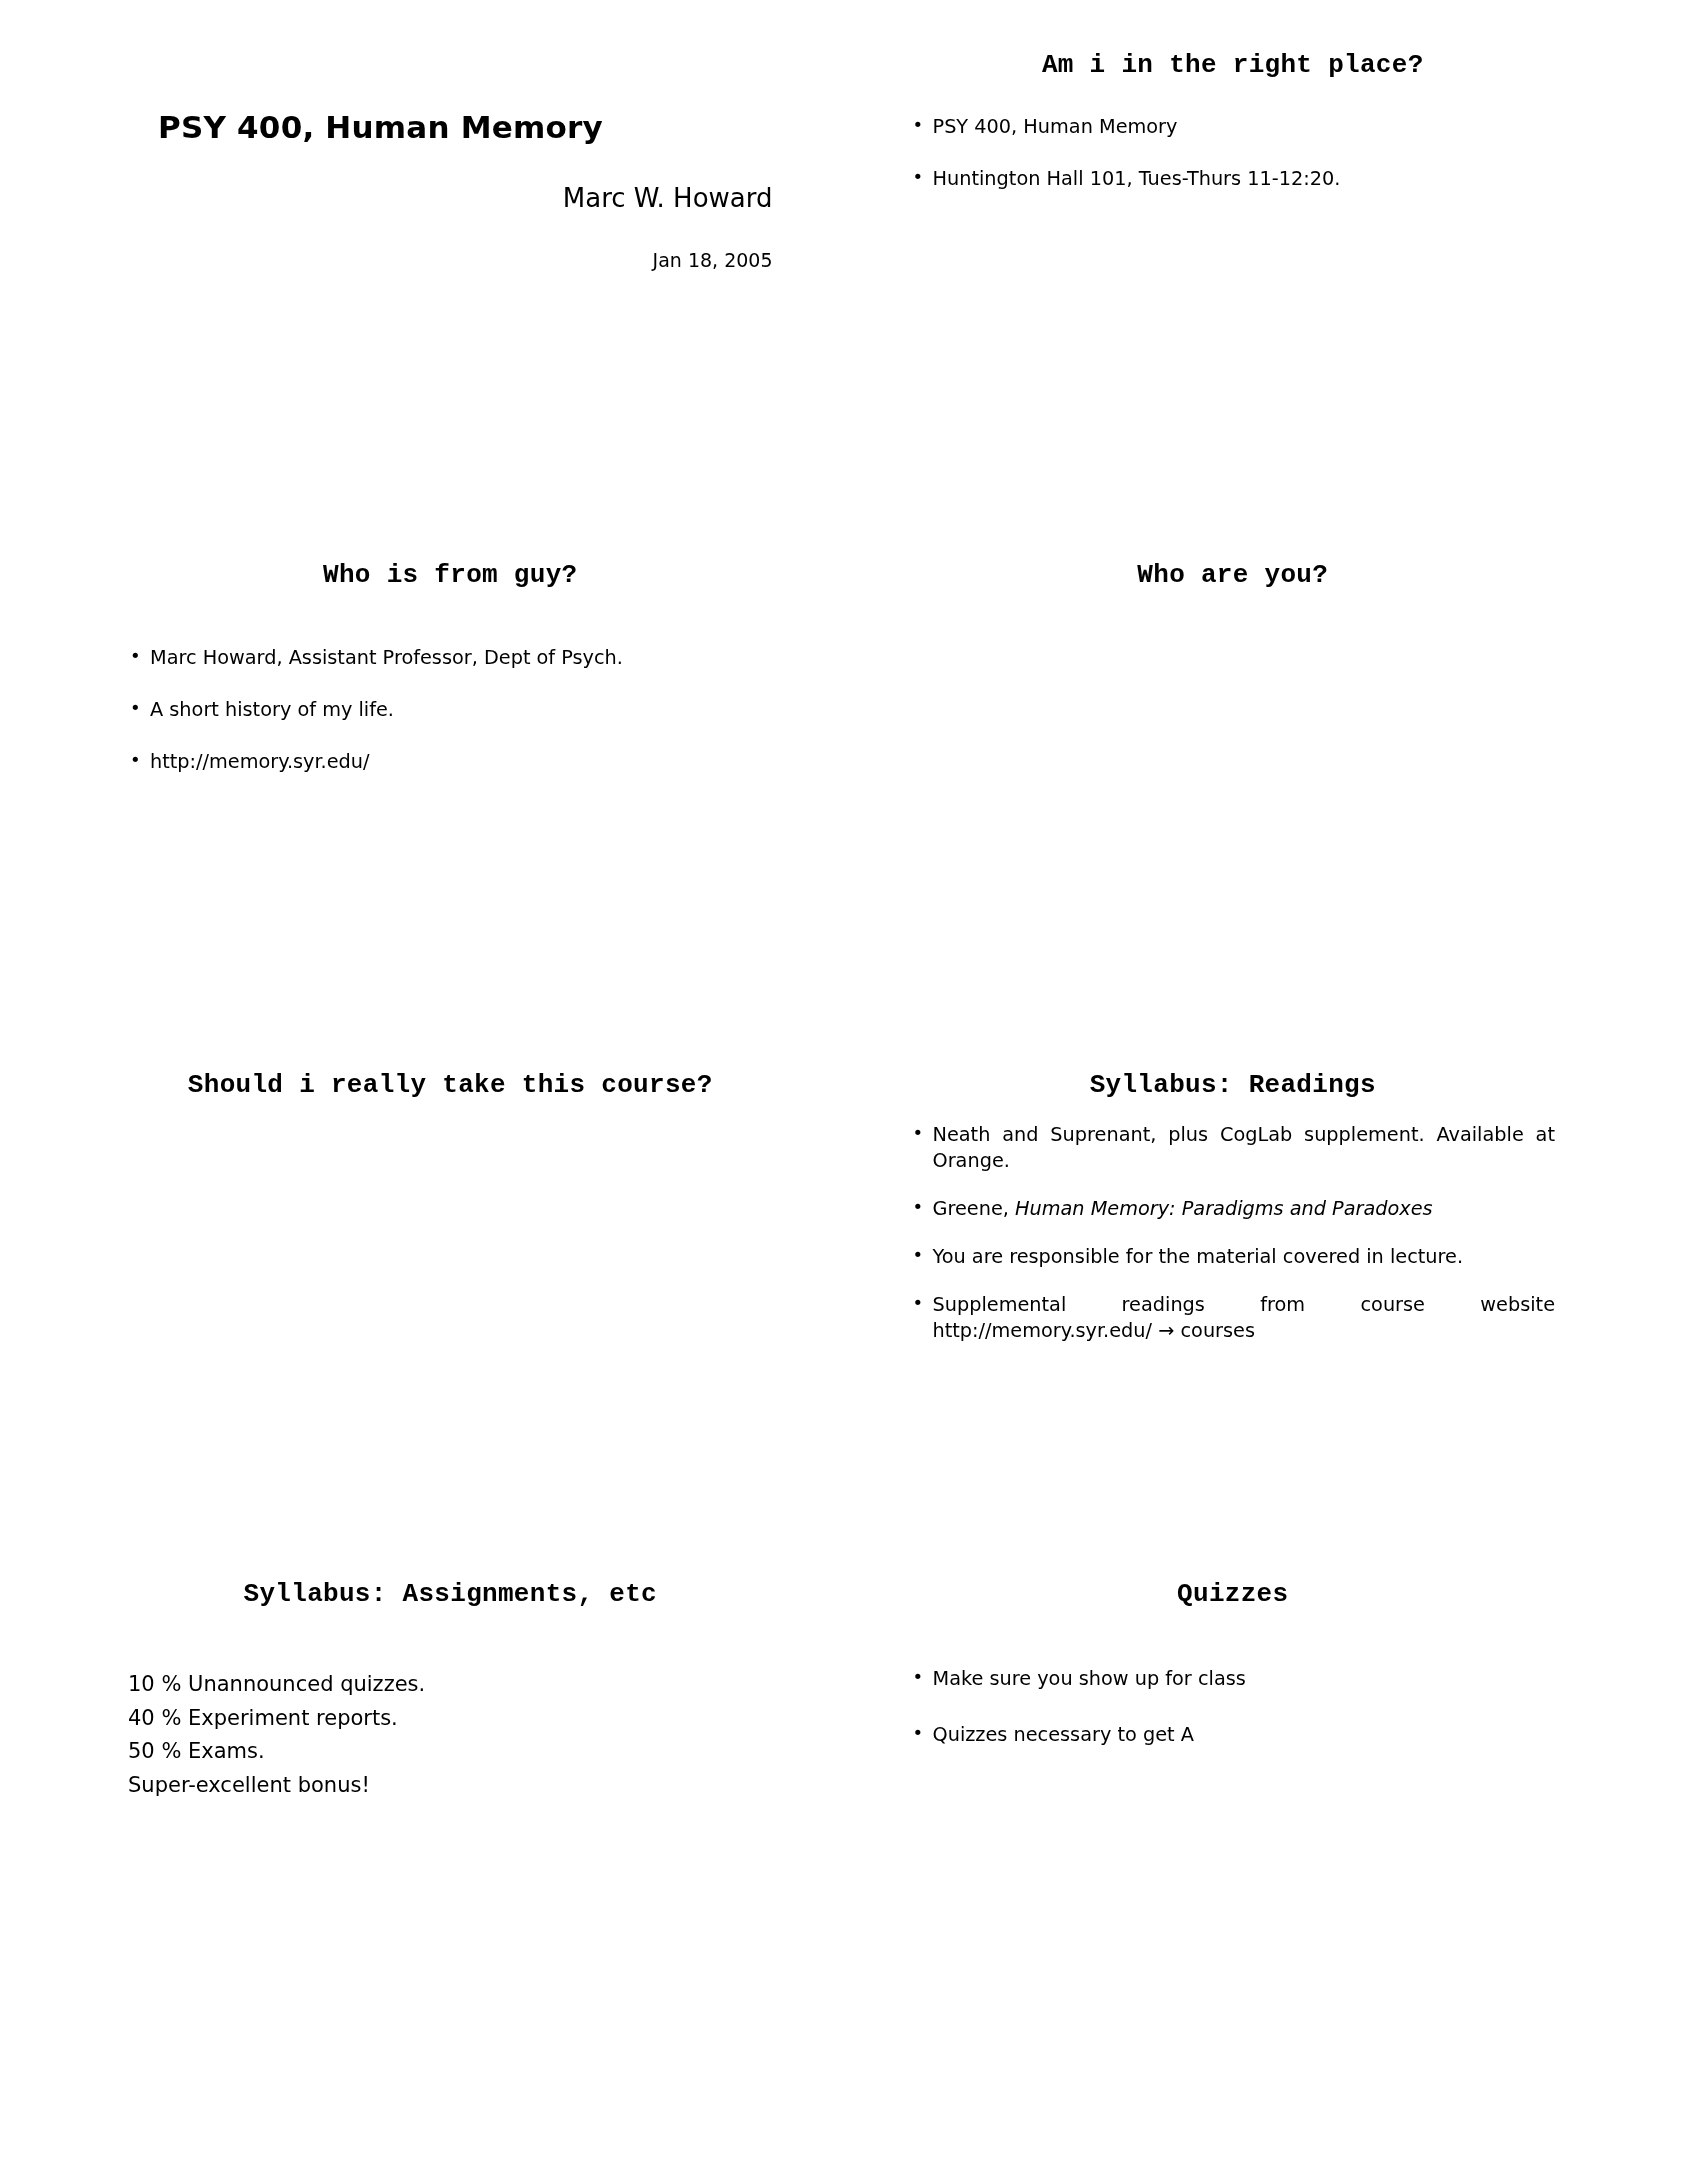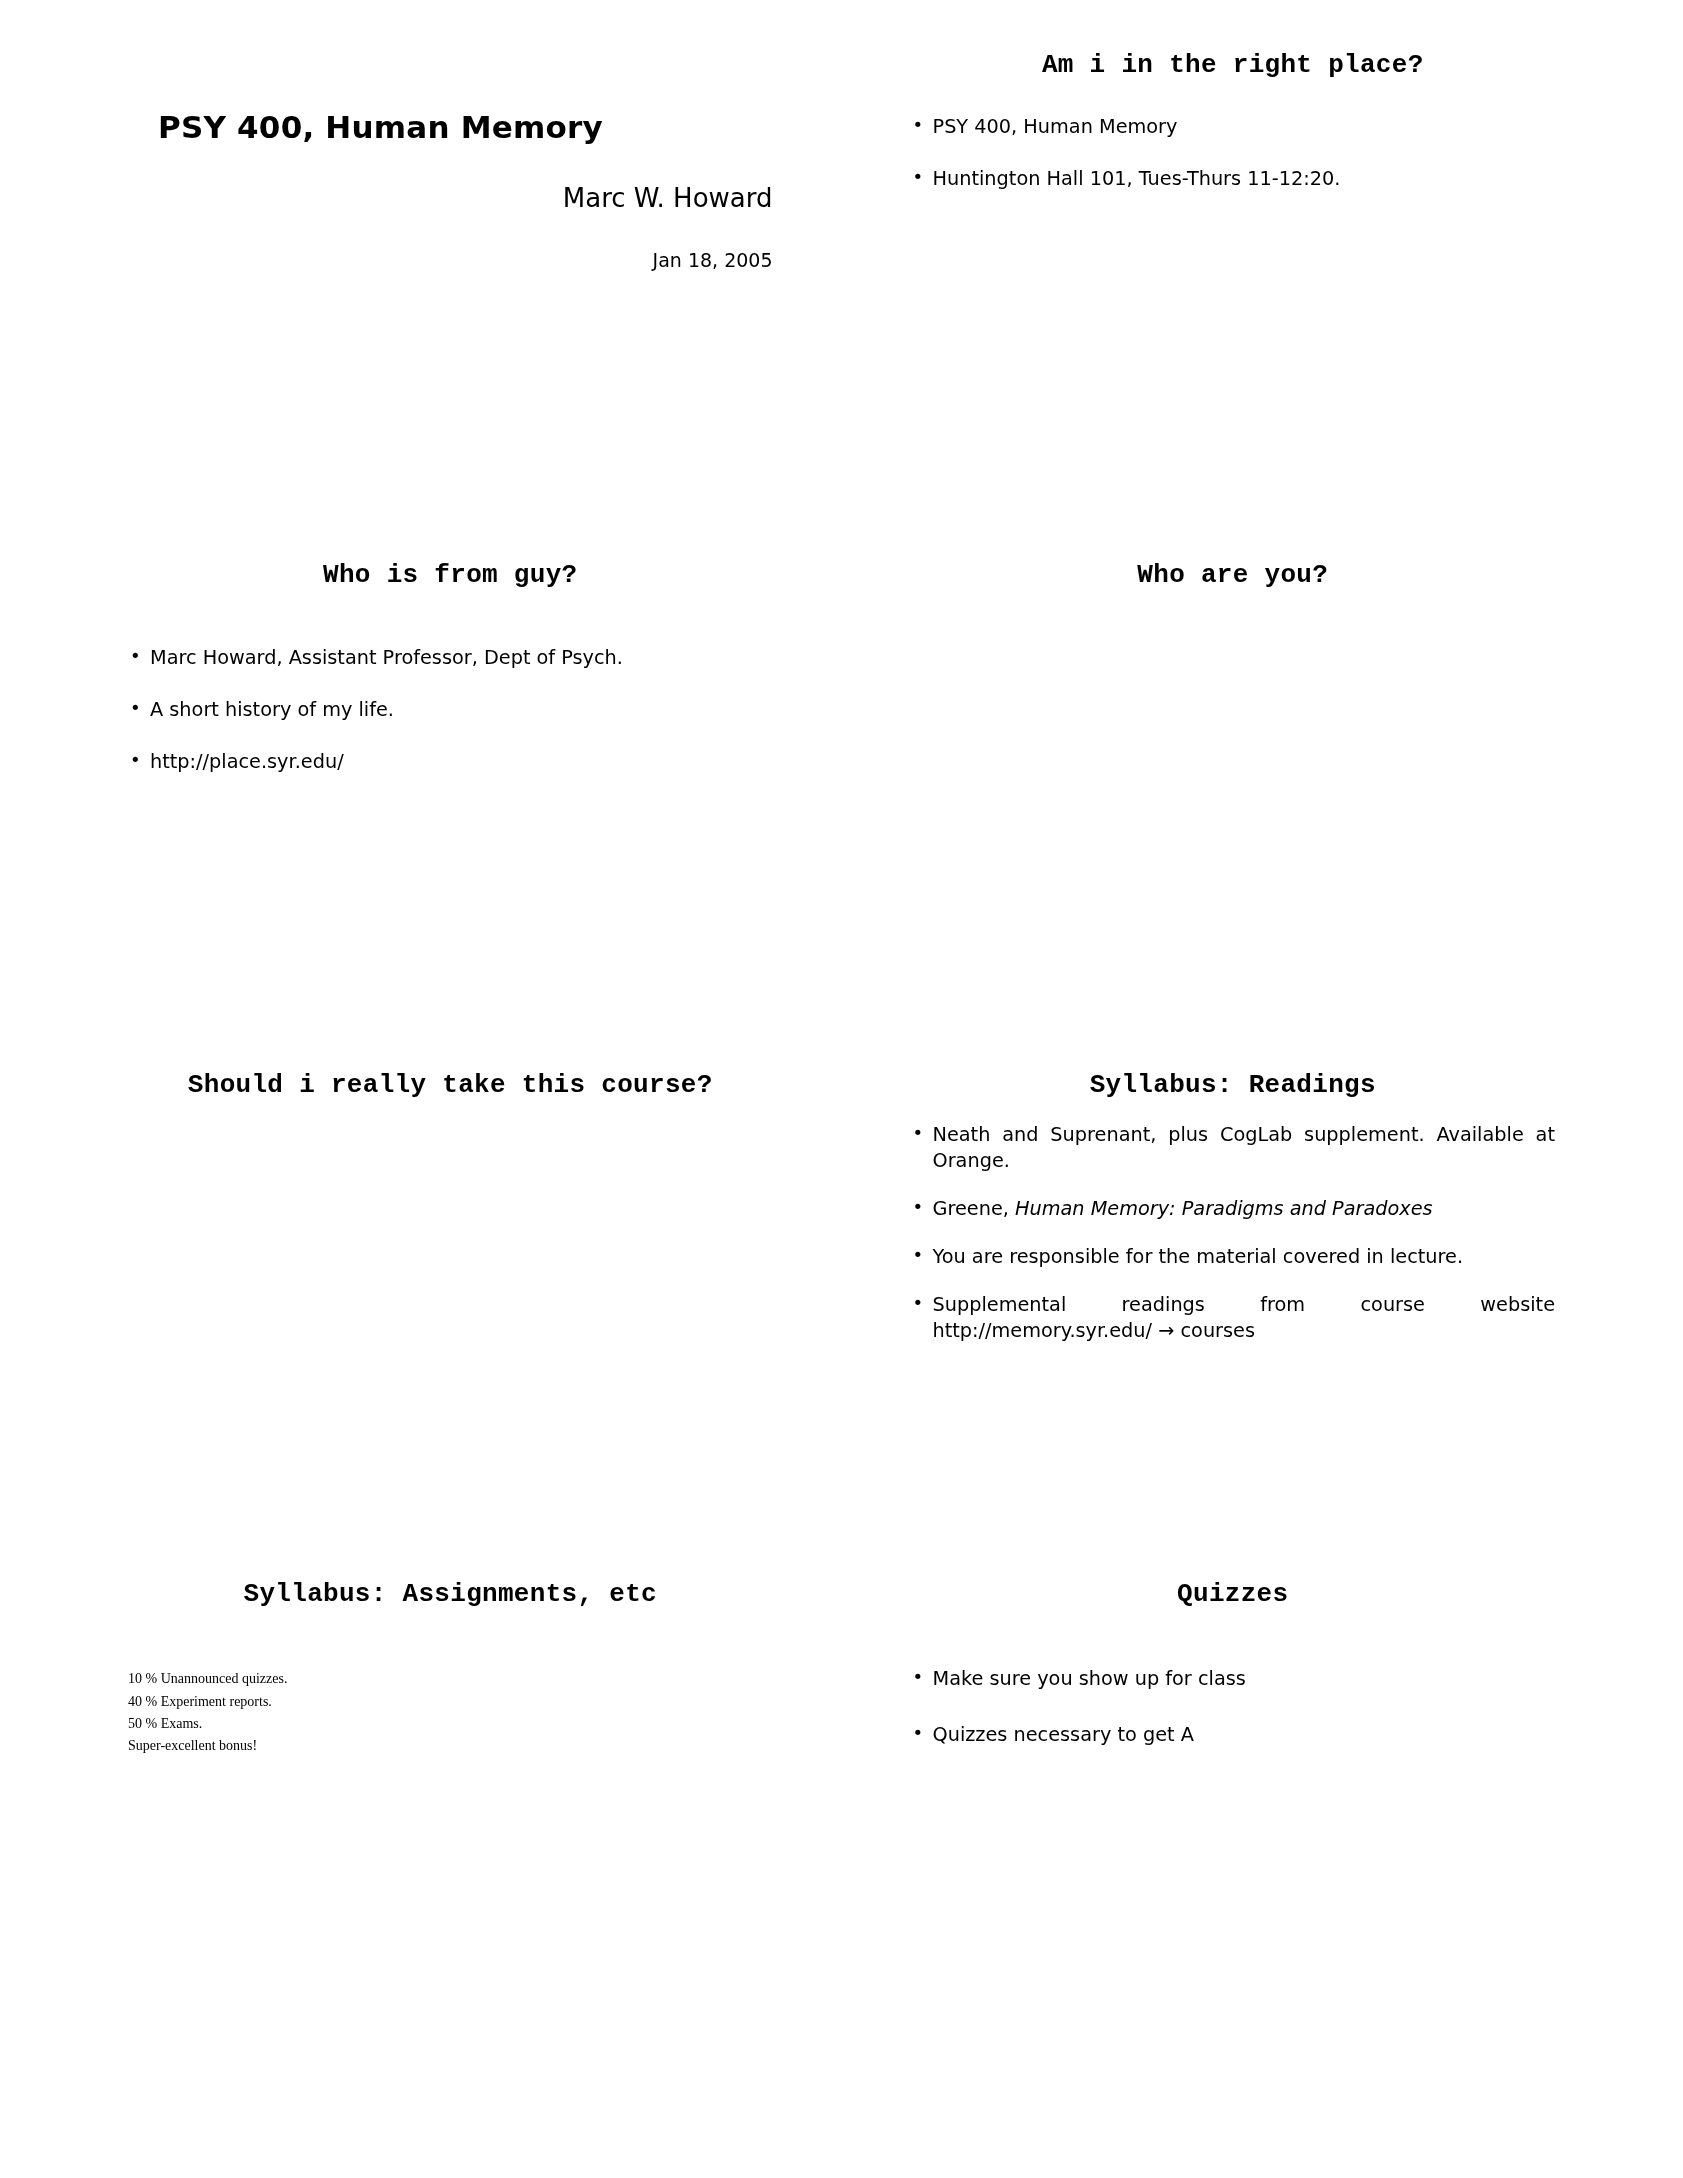--- a/index.html
+++ b/index.html
@@ -70,23 +70,22 @@
   }
   ul.bullets > li::before {
     content: "\2022";
     position: absolute;
     left: 2px;
     top: -1px;
     font-size: 18px;
   }
   .nojustify > li { text-align: left; }
   .plain-lines {
-    font-size: 14px;
+    font-size: 21px;
     line-height: 1.6;
-    font-family: Liberation Serif, serif;
   }
   .plain-lines div { white-space: nowrap; }
   .slide-body { margin-top: 34px; }
   i.ital { font-style: italic; }
   .s1 { grid-column: 1; grid-row: 1; }
   .s2 { grid-column: 2; grid-row: 1; }
   .s3 { grid-column: 1; grid-row: 2; }
   .s4 { grid-column: 2; grid-row: 2; }
   .s5 { grid-column: 1; grid-row: 3; }
   .s6 { grid-column: 2; grid-row: 3; }
@@ -117,21 +116,21 @@
       </ul>
     </div>
   </div>
 
   <div class="slide s3">
     <div class="slide-title">Who is from guy?</div>
     <div class="slide-body" style="margin-top:55px">
       <ul class="bullets nojustify">
         <li>Marc Howard, Assistant Professor, Dept of Psych.</li>
         <li>A short history of my life.</li>
-        <li>http://place.syr.edu/</li>
+        <li>http://memory.syr.edu/</li>
       </ul>
     </div>
   </div>
 
   <div class="slide s4">
     <div class="slide-title">Who are you?</div>
     <div class="slide-body"></div>
   </div>
 
   <div class="slide s5">

